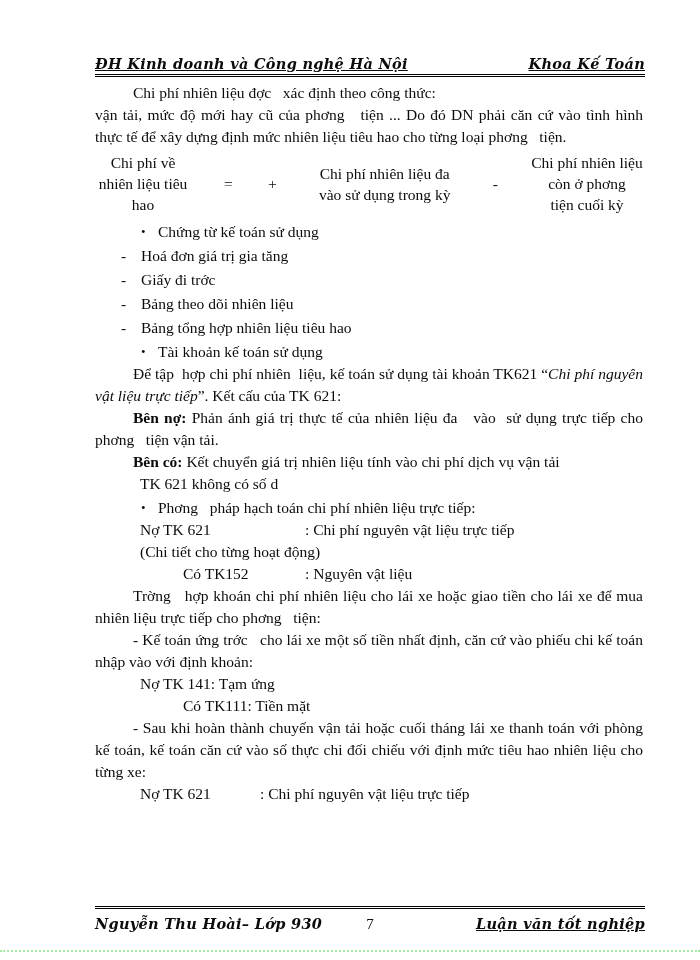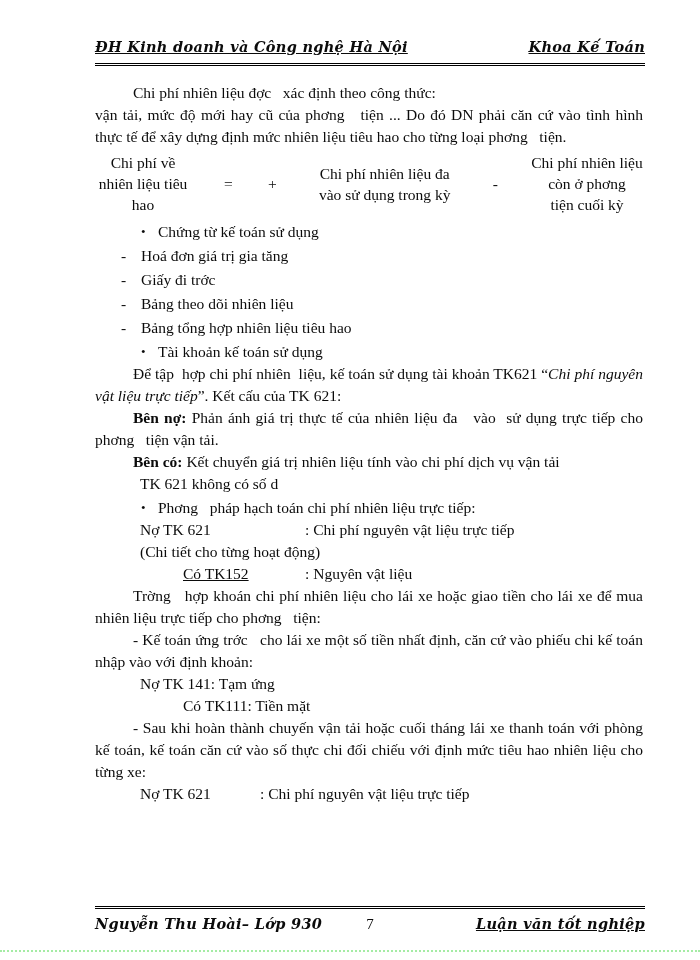--- a/index.html
+++ b/index.html
@@ -2,23 +2,23 @@
 <html><head>
 <meta charset="utf-8">
 <style>
   html,body{margin:0;padding:0;background:#ffffff;}
   .page{
     position:relative;width:700px;height:960px;background:#ffffff;overflow:hidden;
     font-family:"Liberation Serif","DejaVu Serif",serif;color:#0b0b0b;
   }
   
   .hdr{
-    position:absolute;top:38px;left:95px;right:55px;
+    position:absolute;top:55px;left:95px;right:55px;
     display:flex;justify-content:space-between;align-items:flex-end;
-    border-bottom:3px double #000;padding-bottom:8px;
+    border-bottom:3px double #000;padding-bottom:2px;
   }
   .script{
     font-family:"DejaVu Serif",serif;font-style:italic;font-weight:700;
     font-size:14.5px;letter-spacing:.3px;
   }
   .u{text-decoration:underline;}
   .ftr{
     position:absolute;top:906px;left:95px;right:55px;
     border-top:3px double #000;padding-top:6px;
     display:grid;grid-template-columns:1fr auto 1fr;align-items:baseline;
@@ -36,21 +36,21 @@
   }
   .para{margin:0;text-align:justify;white-space:pre-wrap;}
   .indent{text-indent:38px;}
   .bullet-row{margin:2px 0 0 0;padding-left:46px;white-space:pre-wrap;}
   .bullet-mark{display:inline-block;width:17px;font-size:13px;vertical-align:1px;}
   .dash-row{margin:2px;padding-left:24px;}
   .dash-mark{display:inline-block;width:20px;}
   .entry{margin:0;padding-left:45px;white-space:pre-wrap;}
   .entry-credit{margin:0;padding-left:88px;white-space:pre-wrap;}
   .acct-wide{display:inline-block;width:165px;}
-  .acct-mid{display:inline-block;width:122px;text-decoration:underline;}
+  .acct-mid{display:inline-block;width:122px;}
   .acct-e3{display:inline-block;width:120px;}
   
   .formula{
     display:flex;justify-content:space-between;align-items:center;
     text-align:center;margin:4px 0 6px 0;line-height:21px;
   }
   .term{white-space:pre-wrap;}
   .t1{width:96px;}
   .t2{width:106px;}
   .t3{width:150px;}

